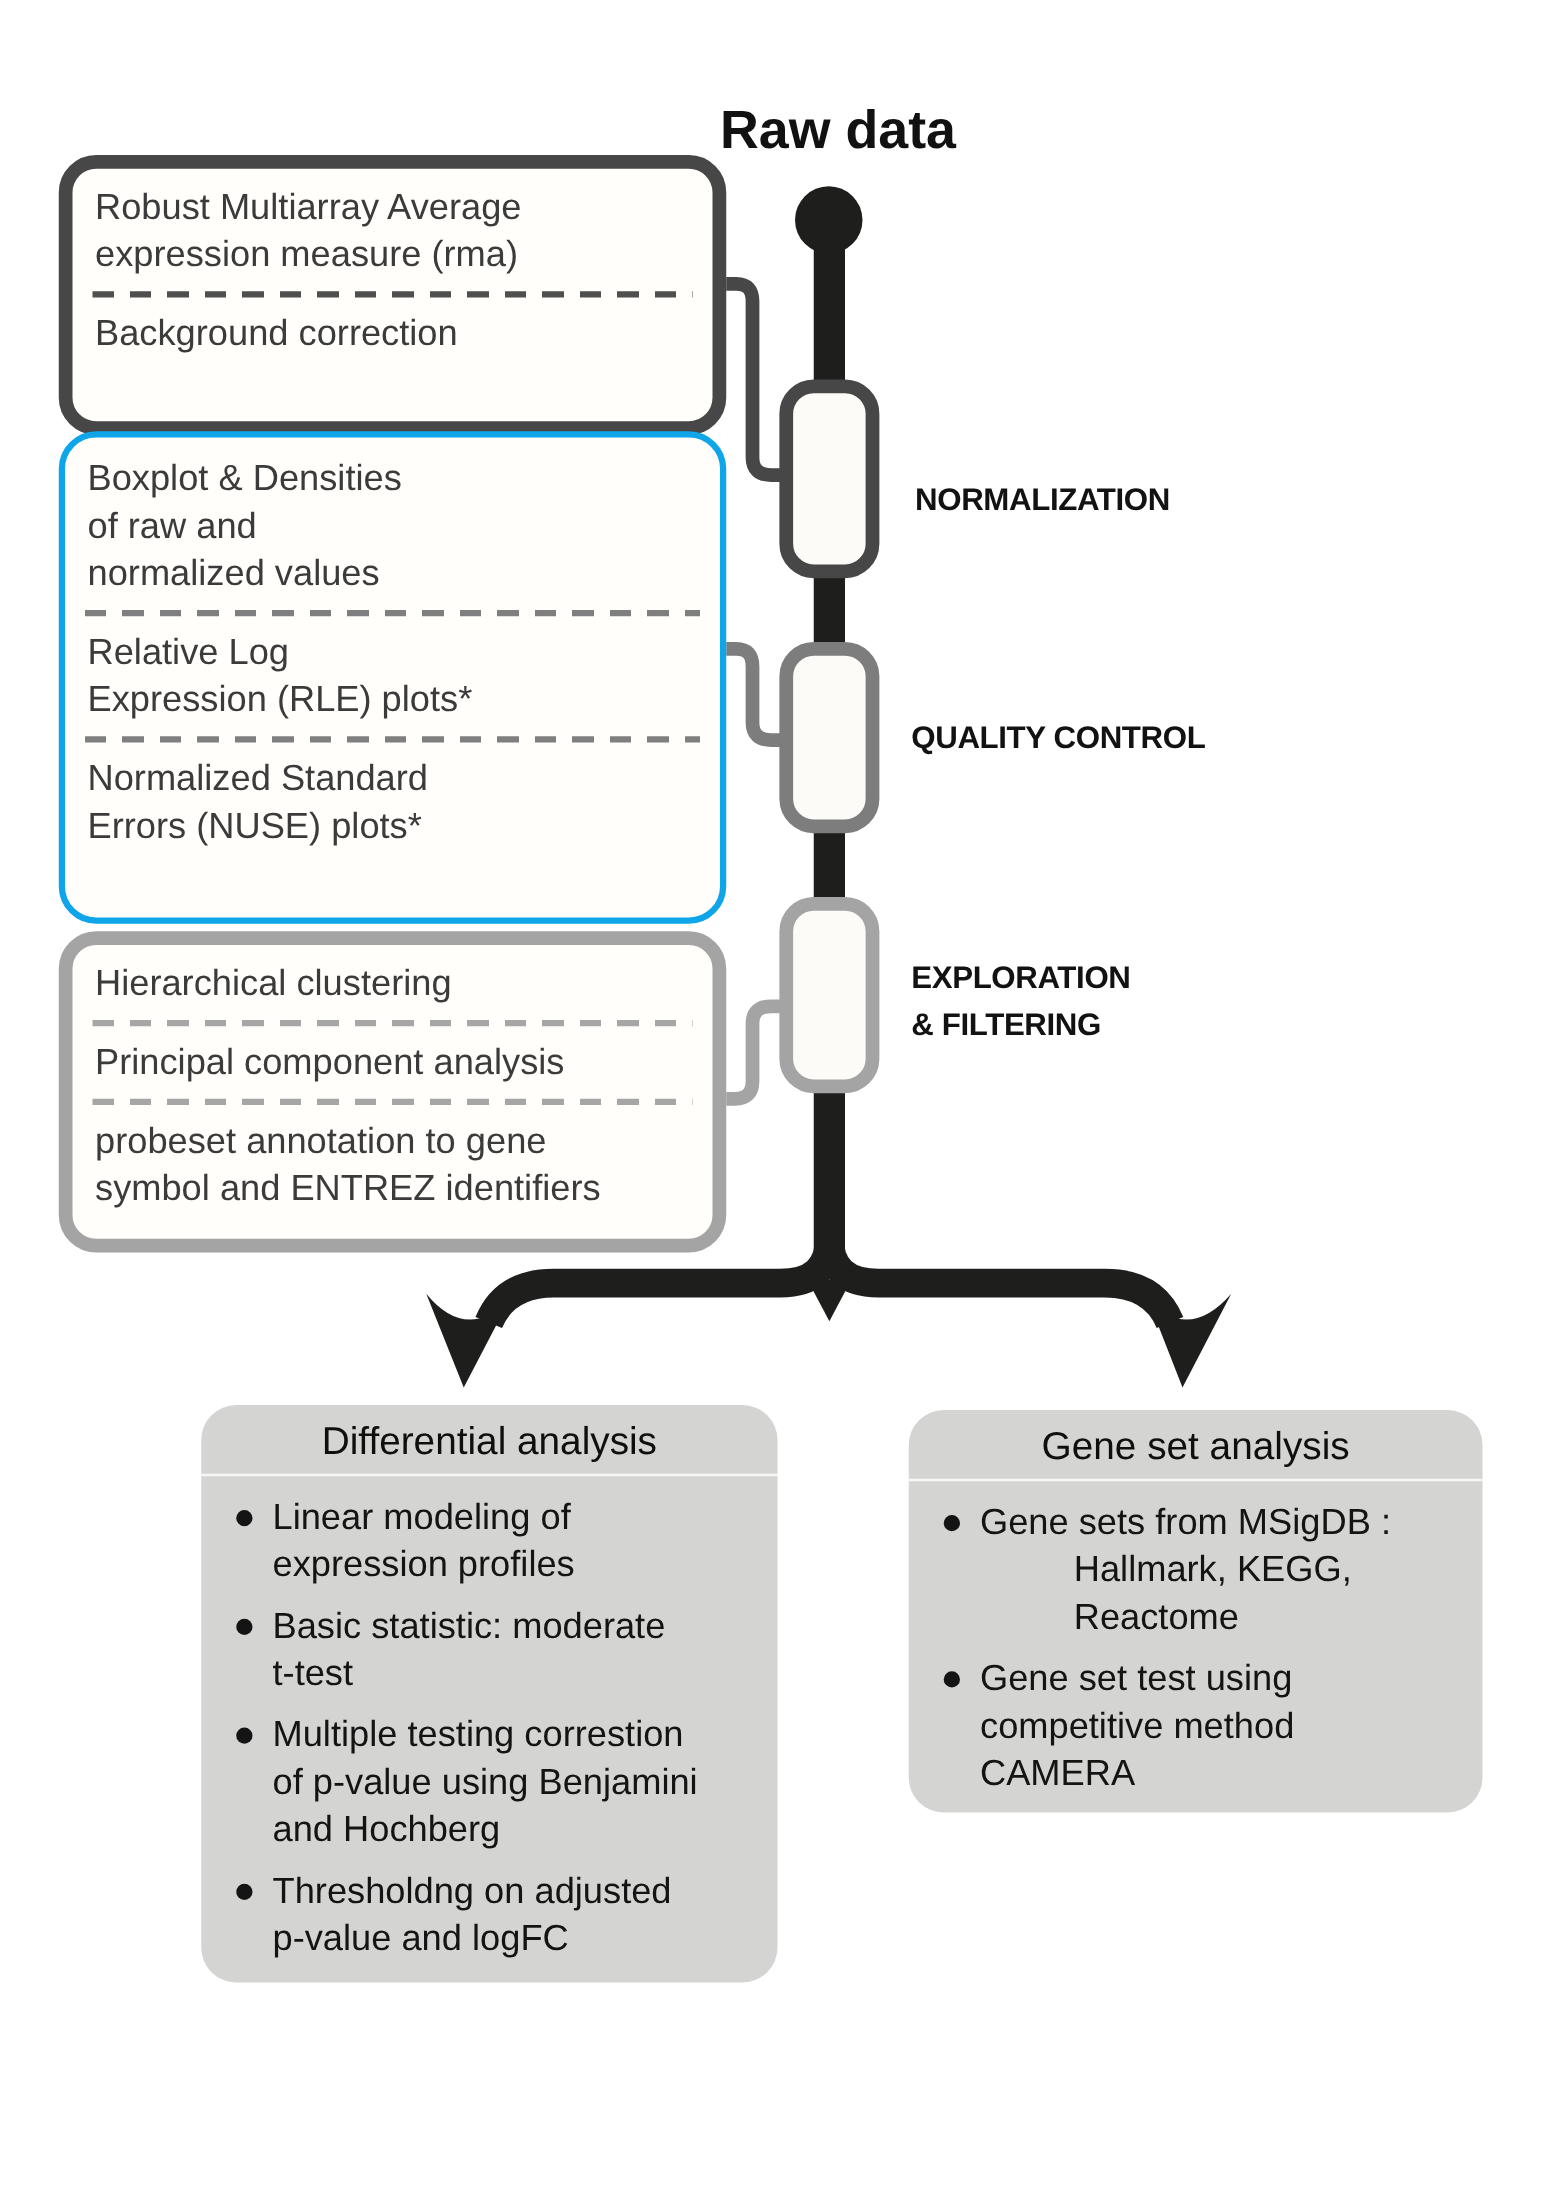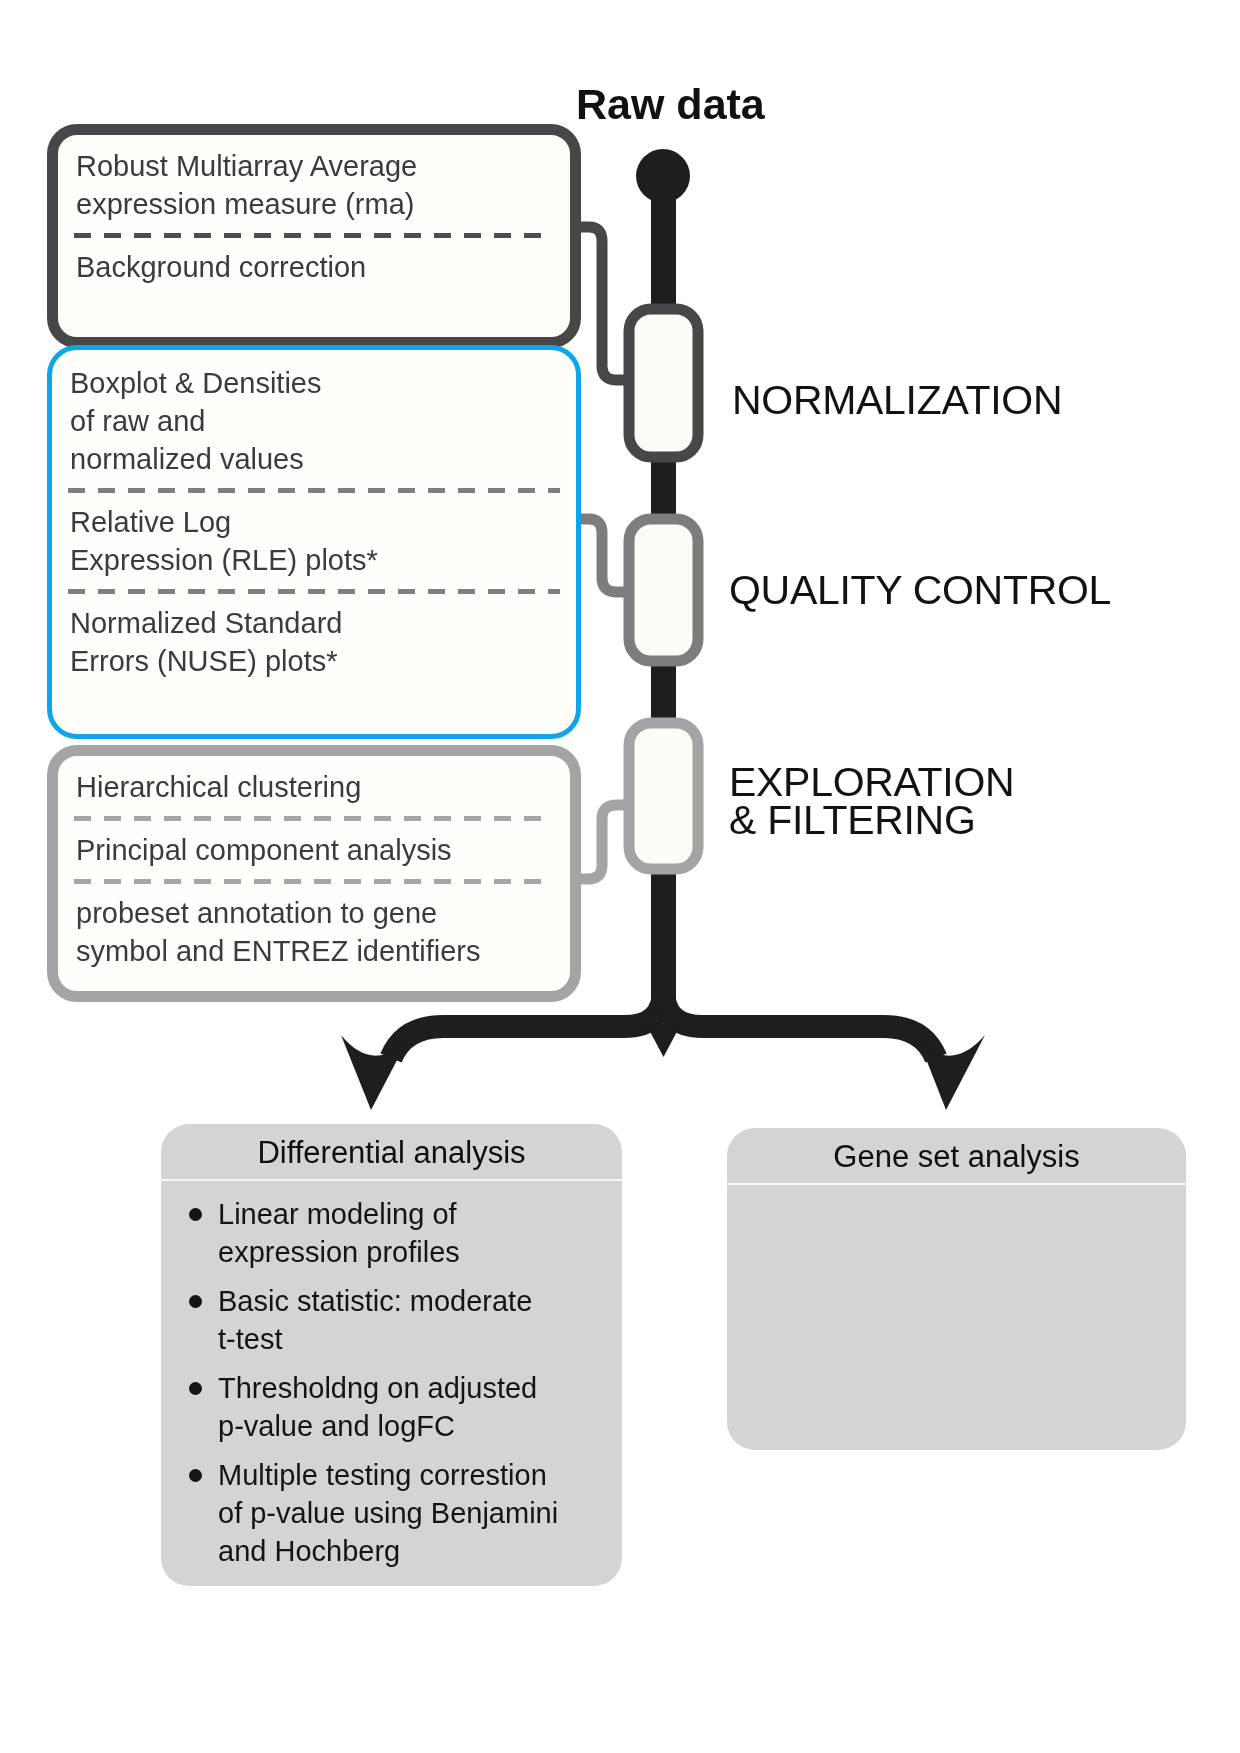--- a/index.html
+++ b/index.html
@@ -26,21 +26,21 @@
   .srow {
     font-size:29px; line-height:38px; color:#3b3b3b;
     padding:8px 0 8px 4px; white-space:pre-line;
   }
   .dash { height:5px; margin:2px 2px; }
   .dash.d1 { background:repeating-linear-gradient(90deg,#4f4f4f 0 17px,transparent 17px 30px); }
   .dash.d2 { background:repeating-linear-gradient(90deg,#7f7f7f 0 17px,transparent 17px 30px); }
   .dash.d3 { background:repeating-linear-gradient(90deg,#a6a6a6 0 17px,transparent 17px 30px); }
 
   .stage-label {
-    position:absolute; z-index:2; font-weight:normal; font-size:41px;
+    position:absolute; z-index:2; font-weight:bold; font-size:25px;
     line-height:38px; color:#121212; letter-spacing:-0.3px; white-space:pre-line;
   }
   .stage-label.l1 { left:732px; top:381px; }
   .stage-label.l2 { left:729px; top:571px; }
   .stage-label.l3 { left:729px; top:763px; }
 
   .result {
     position:absolute; background:#d4d4d2; border-radius:28px;
     box-sizing:border-box; z-index:1;
   }
@@ -136,30 +136,44 @@
         <div class="b-main">Linear modeling of
 expression profiles</div>
       </li>
       <li>
         <span class="dot"></span>
         <div class="b-main">Basic statistic: moderate
 t-test</div>
       </li>
       <li>
         <span class="dot"></span>
-        <div class="b-main">Thresholdng on adjusted
-p-value and logFC</div>
+        <div class="b-main">Multiple testing correstion
+of p-value using Benjamini
+and Hochberg</div>
       </li>
       <li>
         <span class="dot"></span>
-        <div class="b-main">Multiple testing correstion
-of p-value using Benjamini
-and Hochberg</div>
+        <div class="b-main">Thresholdng on adjusted
+p-value and logFC</div>
       </li>
     </ul>
   </div>
 
   <div class="result gene">
     <div class="title">Gene set analysis</div>
     <div class="sep"></div>
+    <ul>
+      <li>
+        <span class="dot"></span>
+        <div class="b-main">Gene sets from MSigDB :</div>
+        <div class="b-sub">Hallmark, KEGG,
+Reactome</div>
+      </li>
+      <li>
+        <span class="dot"></span>
+        <div class="b-main">Gene set test using
+competitive method
+CAMERA</div>
+      </li>
+    </ul>
   </div>
 
 </div>
 
 </body></html>

